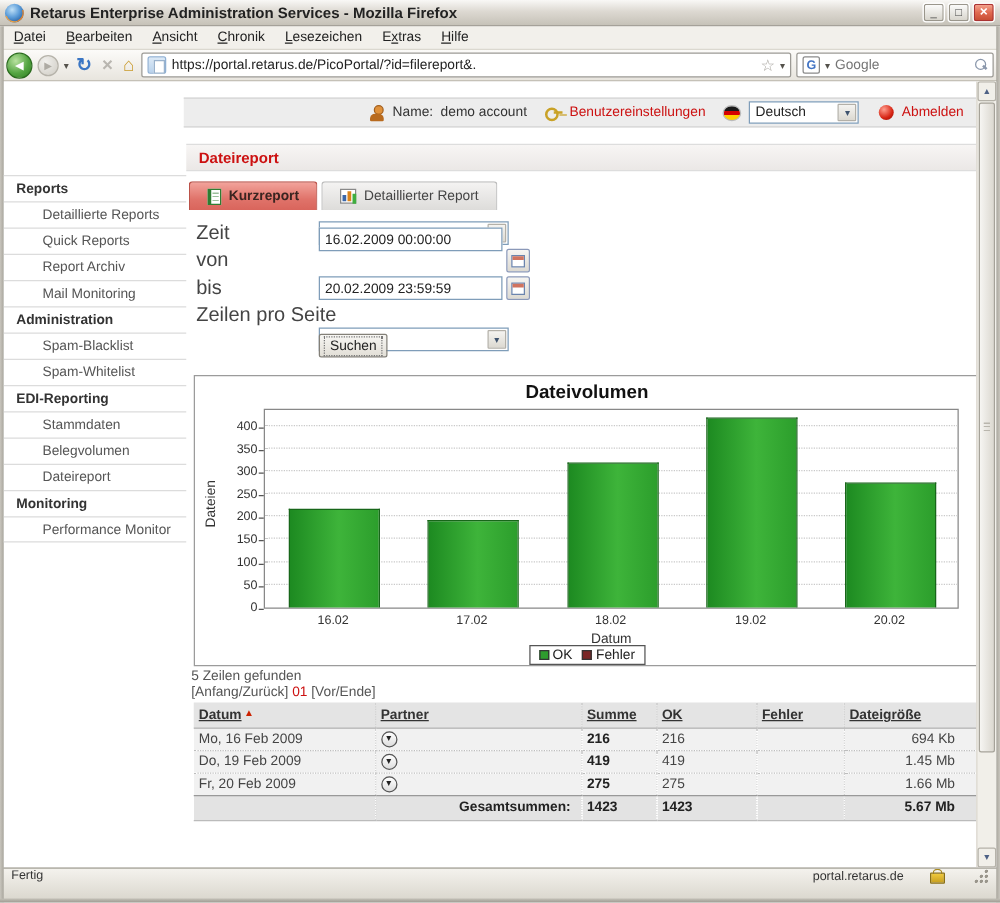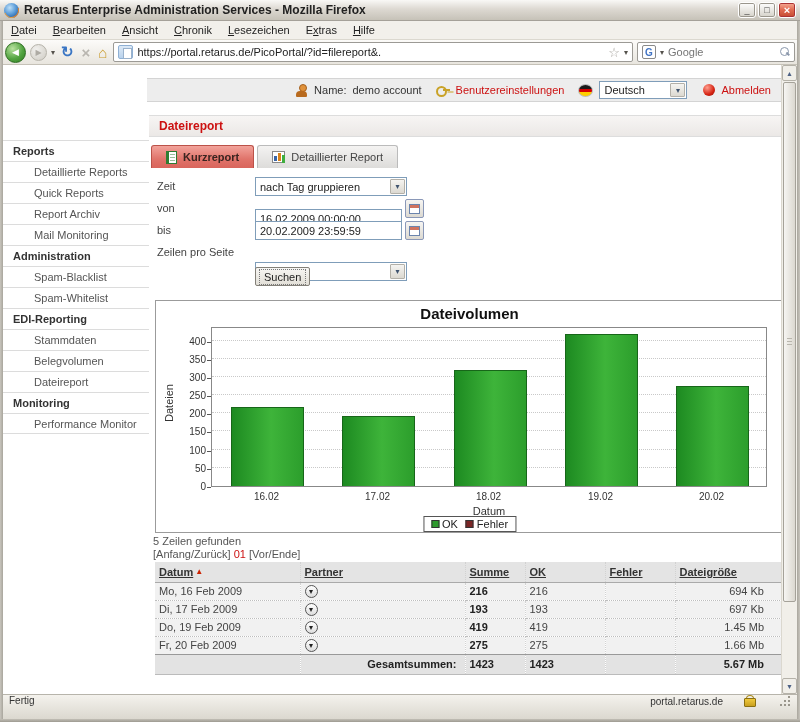--- a/index.html
+++ b/index.html
@@ -85,21 +85,21 @@
 .tab{height:23px;display:flex;align-items:center;gap:6px;padding:0 14px;font-size:11px;border-radius:3px 3px 0 0;cursor:pointer}
 .tab.active{background:linear-gradient(180deg,#f2a39b 0%,#e0736a 60%,#d9655c 100%);border:1px solid #bb5249;border-bottom:none;font-weight:bold;color:#3a2420}
 .tab.inactive{background:linear-gradient(180deg,#f4f3f2,#dddcda);border:1px solid #bbb;border-bottom:none;color:#444}
 .doc-icon{width:11px;height:13px;background:#fff;border:1px solid #2e7d32;border-left:3px solid #2e7d32;position:relative}
 .doc-icon::after{content:"";position:absolute;left:1px;right:1px;top:2px;height:8px;background:repeating-linear-gradient(180deg,#9bbf9b 0 1px,transparent 1px 3px)}
 .chart-icon{width:13px;height:12px;background:#fff;border:1px solid #888;position:relative}
 .chart-icon::before{content:"";position:absolute;left:1px;bottom:1px;width:3px;height:5px;background:#3a66a8}
 .chart-icon::after{content:"";position:absolute;left:5px;bottom:1px;width:3px;height:8px;background:#d9821b;box-shadow:4px 2px 0 -0px #3fae3f}
 
 
-.form-label{position:absolute;left:8px;font-size:11px;color:#444;line-height:19px}
+.form-label{position:absolute;left:8px;font-size:16px;color:#444;line-height:19px}
 .form-ctrl{position:absolute;left:106px;height:19px}
 .select{width:152px;height:19px;background:#fff;border:1px solid #7f9db9;position:relative;display:flex;align-items:center;padding-left:4px;font-size:11px;color:#222}
 .text-input{width:147px;height:19px;background:#fff;border:1px solid #7f9db9;font-size:11px;color:#222;padding-left:4px;font-family:"Liberation Sans",sans-serif;outline:none}
 .cal-btn{position:absolute;left:256px;width:19px;height:19px;background:linear-gradient(180deg,#f6f5f2,#dcd9d1);border:1px solid #8a98b8;border-radius:2px;display:flex;align-items:center;justify-content:center}
 .cal-glyph{width:11px;height:10px;background:#fff;border:1px solid #6b84ad;position:relative}
 .cal-glyph::before{content:"";position:absolute;left:0;right:0;top:0;height:3px;background:#d0735f}
 .btn-suchen{position:absolute;left:106px;height:19px;padding:0 3px;background:linear-gradient(180deg,#f7f6f3,#e2dfd7);border:1px solid #838078;border-radius:2px;font-size:11px;color:#222;display:flex;align-items:center}
 .btn-suchen span{border:1px dotted #777;padding:0 4px;line-height:14px}
 
 
@@ -243,21 +243,21 @@
       </div>
     </div>
 
     <span class="form-label" style="top:112px">Zeit</span>
     <span class="form-ctrl select" style="top:112px">
       <span>nach Tag gruppieren</span>
       <span class="arrow-btn">▾</span>
     </span>
 
     <span class="form-label" style="top:134px">von</span>
-    <input class="form-ctrl text-input" style="top: 144px;" value="16.02.2009 00:00:00">
+    <input class="form-ctrl text-input" style="top: 117px;" value="16.02.2009 00:00:00">
     <span class="cal-btn" style="top:134px">
         <span class="cal-glyph"></span>
       </span>
 
     <span class="form-label" style="top:156px">bis</span>
     <input class="form-ctrl text-input" style="top: 156px;" value="20.02.2009 23:59:59">
     <span class="cal-btn" style="top:156px">
         <span class="cal-glyph"></span>
       </span>
 
@@ -358,28 +358,20 @@
       <tbody>
           <tr>
             <td class="c-datum">Mo, 16 Feb 2009</td>
             <td class="c-partner"><span class="partner-icon">▾</span></td>
             <td class="c-summe">216</td>
             <td class="c-ok">216</td>
             <td class="c-fehler"></td>
             <td class="c-groesse">694 Kb</td>
           </tr>
           <tr>
-            <td class="c-datum">Di, 17 Feb 2009</td>
-            <td class="c-partner"><span class="partner-icon">▾</span></td>
-            <td class="c-summe">193</td>
-            <td class="c-ok">193</td>
-            <td class="c-fehler"></td>
-            <td class="c-groesse">697 Kb</td>
-          </tr>
-          <tr>
             <td class="c-datum">Do, 19 Feb 2009</td>
             <td class="c-partner"><span class="partner-icon">▾</span></td>
             <td class="c-summe">419</td>
             <td class="c-ok">419</td>
             <td class="c-fehler"></td>
             <td class="c-groesse">1.45 Mb</td>
           </tr>
           <tr>
             <td class="c-datum">Fr, 20 Feb 2009</td>
             <td class="c-partner"><span class="partner-icon">▾</span></td>

